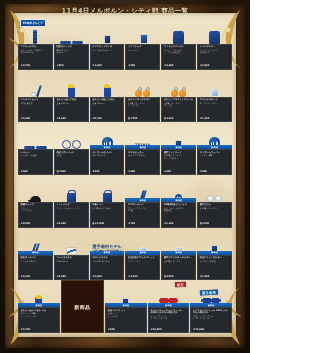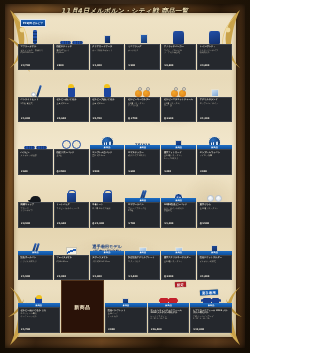--- a/index.html
+++ b/index.html
@@ -31,21 +31,21 @@
     position:absolute; inset:0; pointer-events:none; opacity:.55;
     background:
       radial-gradient(ellipse 60px 30px at 18% 12%, rgba(150,110,60,.30), transparent 70%),
       radial-gradient(ellipse 50px 26px at 72% 30%, rgba(140,100,55,.26), transparent 70%),
       radial-gradient(ellipse 70px 24px at 45% 74%, rgba(150,115,65,.22), transparent 70%),
       radial-gradient(ellipse 40px 40px at 88% 58%, rgba(130,95,50,.20), transparent 70%);
   }
   
   .title-band {
     position:absolute; left:14px; top:4px; right:14px; height:14px;
-    display:flex; align-items:center; justify-content:center;font-style:italic;
+    display:flex; align-items:center; justify-content:center;
   }
   .title-band .t {
     font-size:6.6px; font-weight:bold; letter-spacing:.2px;
     color:#f4e4b8; text-shadow:0 0 2px #000,0 1px 1px #2a1a06;
     white-space:nowrap;
   }
   
   .flour { position:absolute; width:38px; height:64px; pointer-events:none; }
   .fl-tl { left:6px; top:8px; }
   .fl-tr { right:6px; top:8px; transform:scaleX(-1); }

